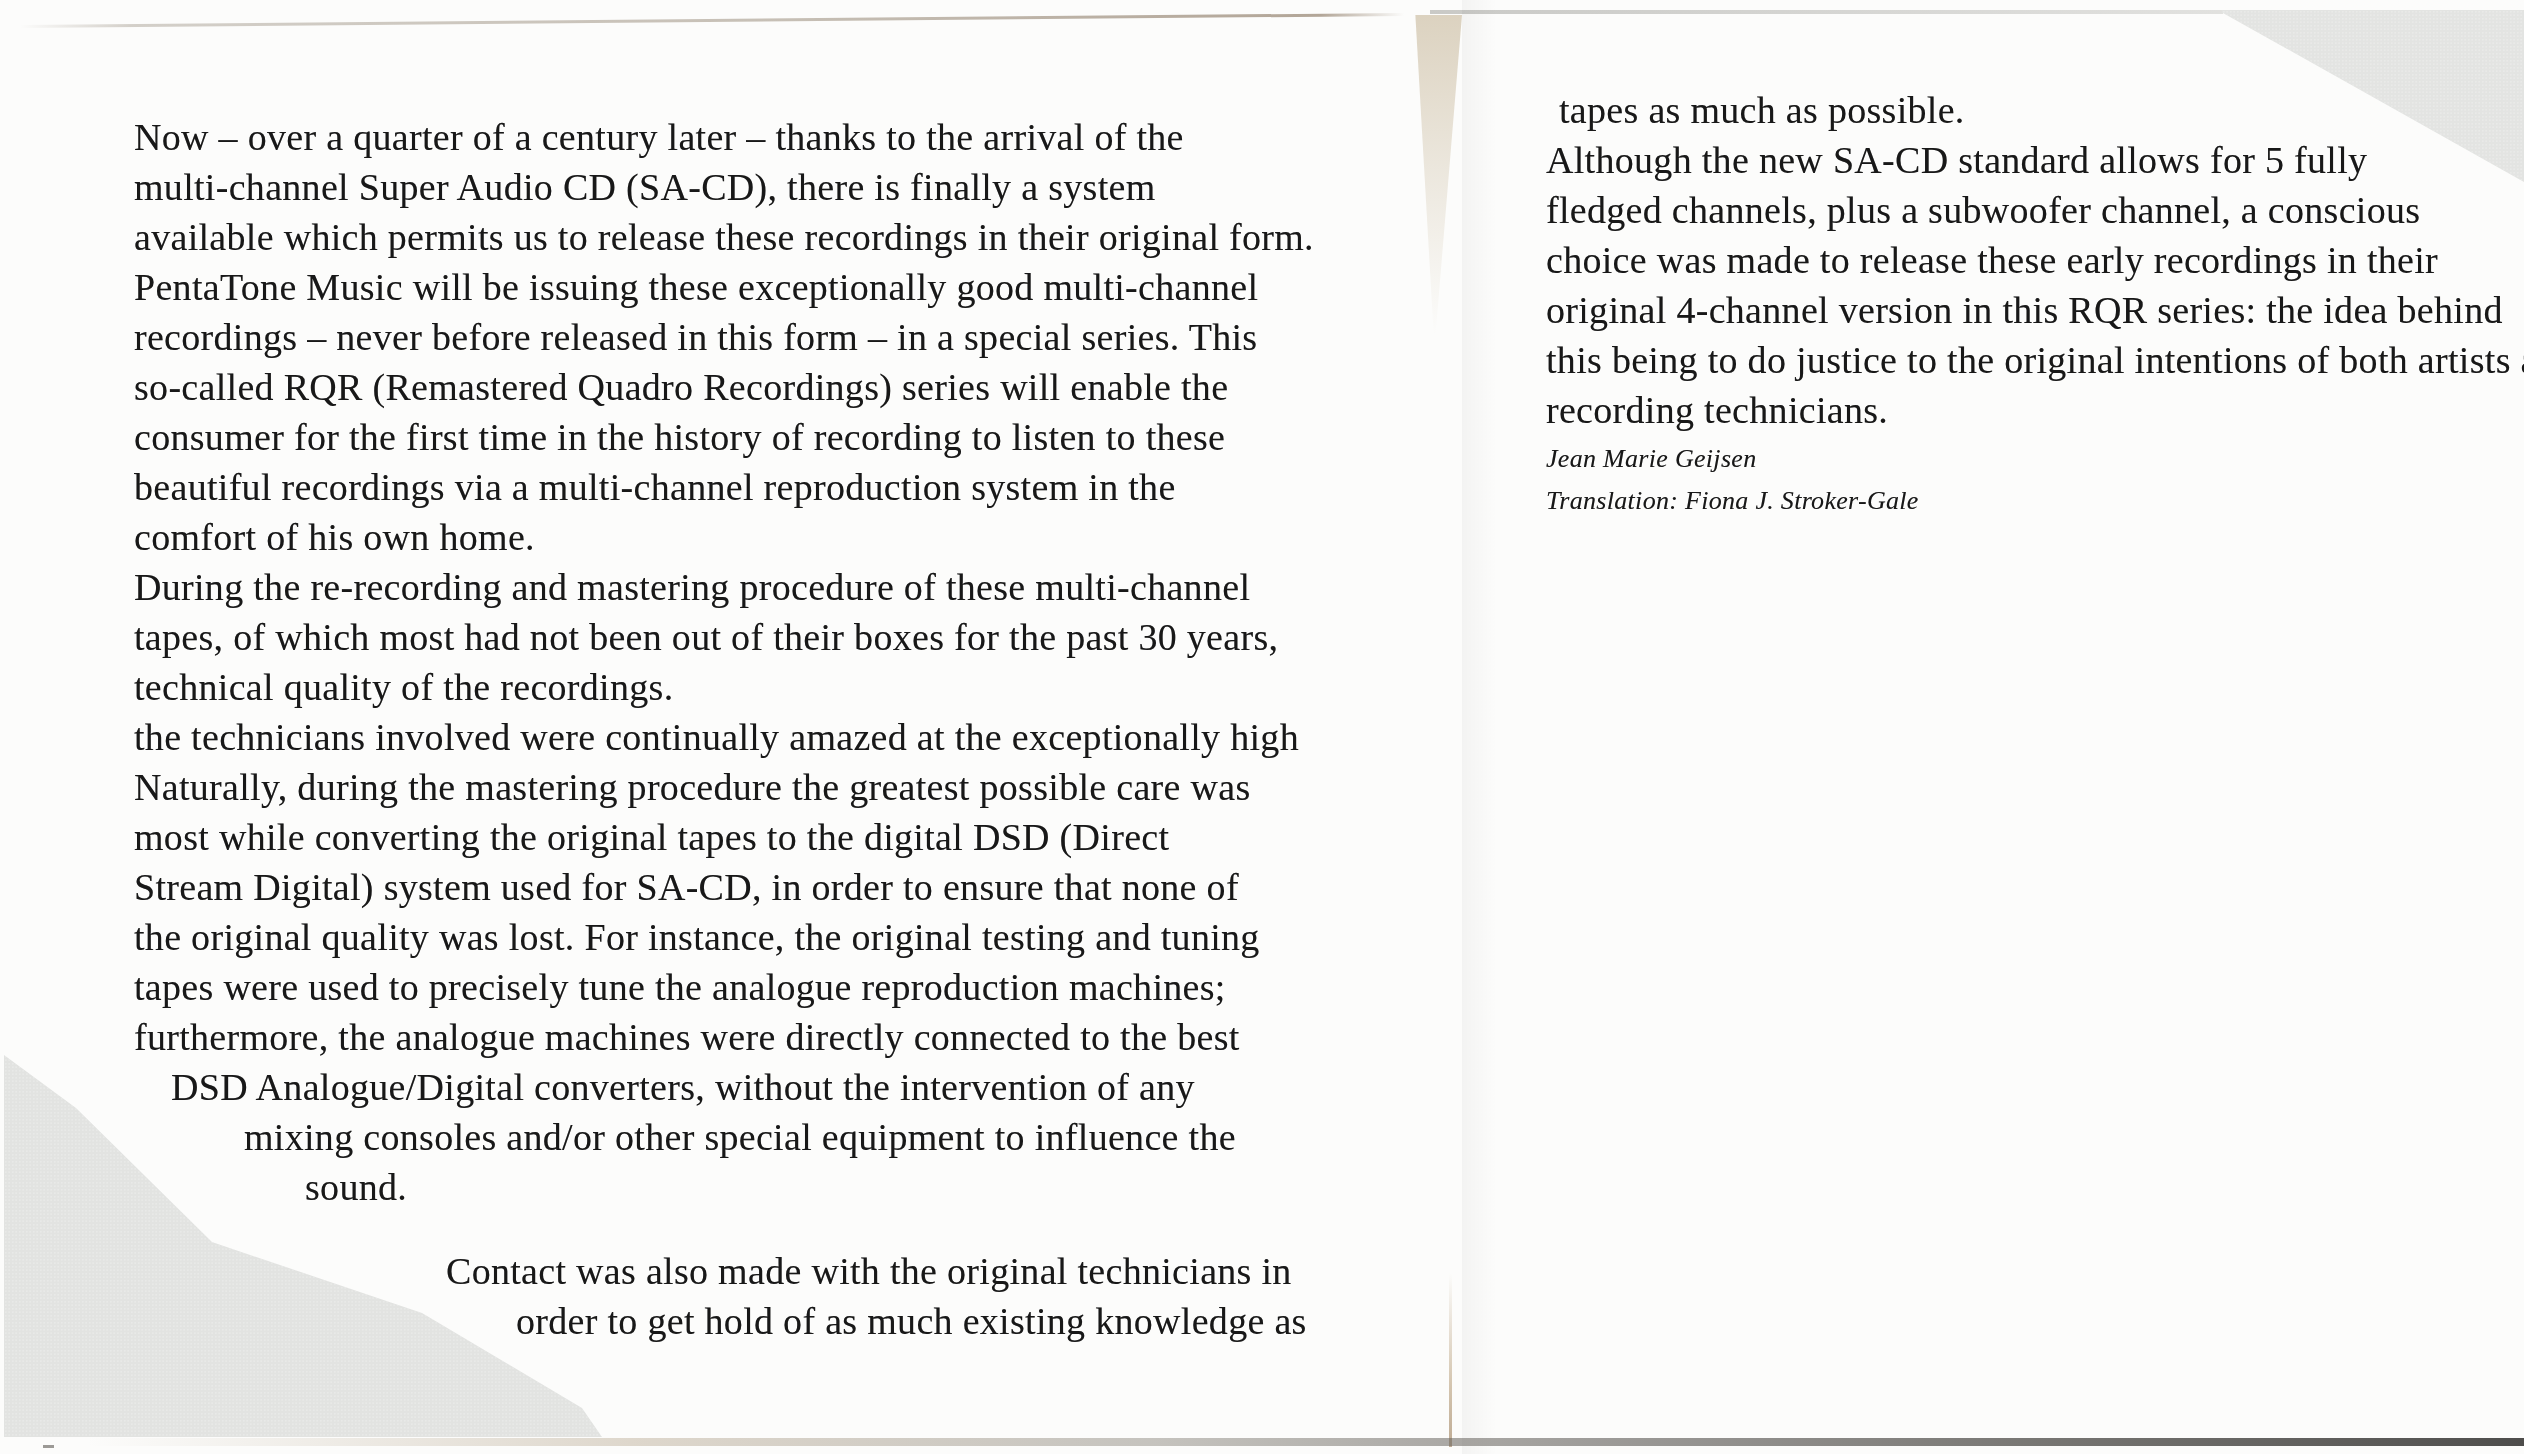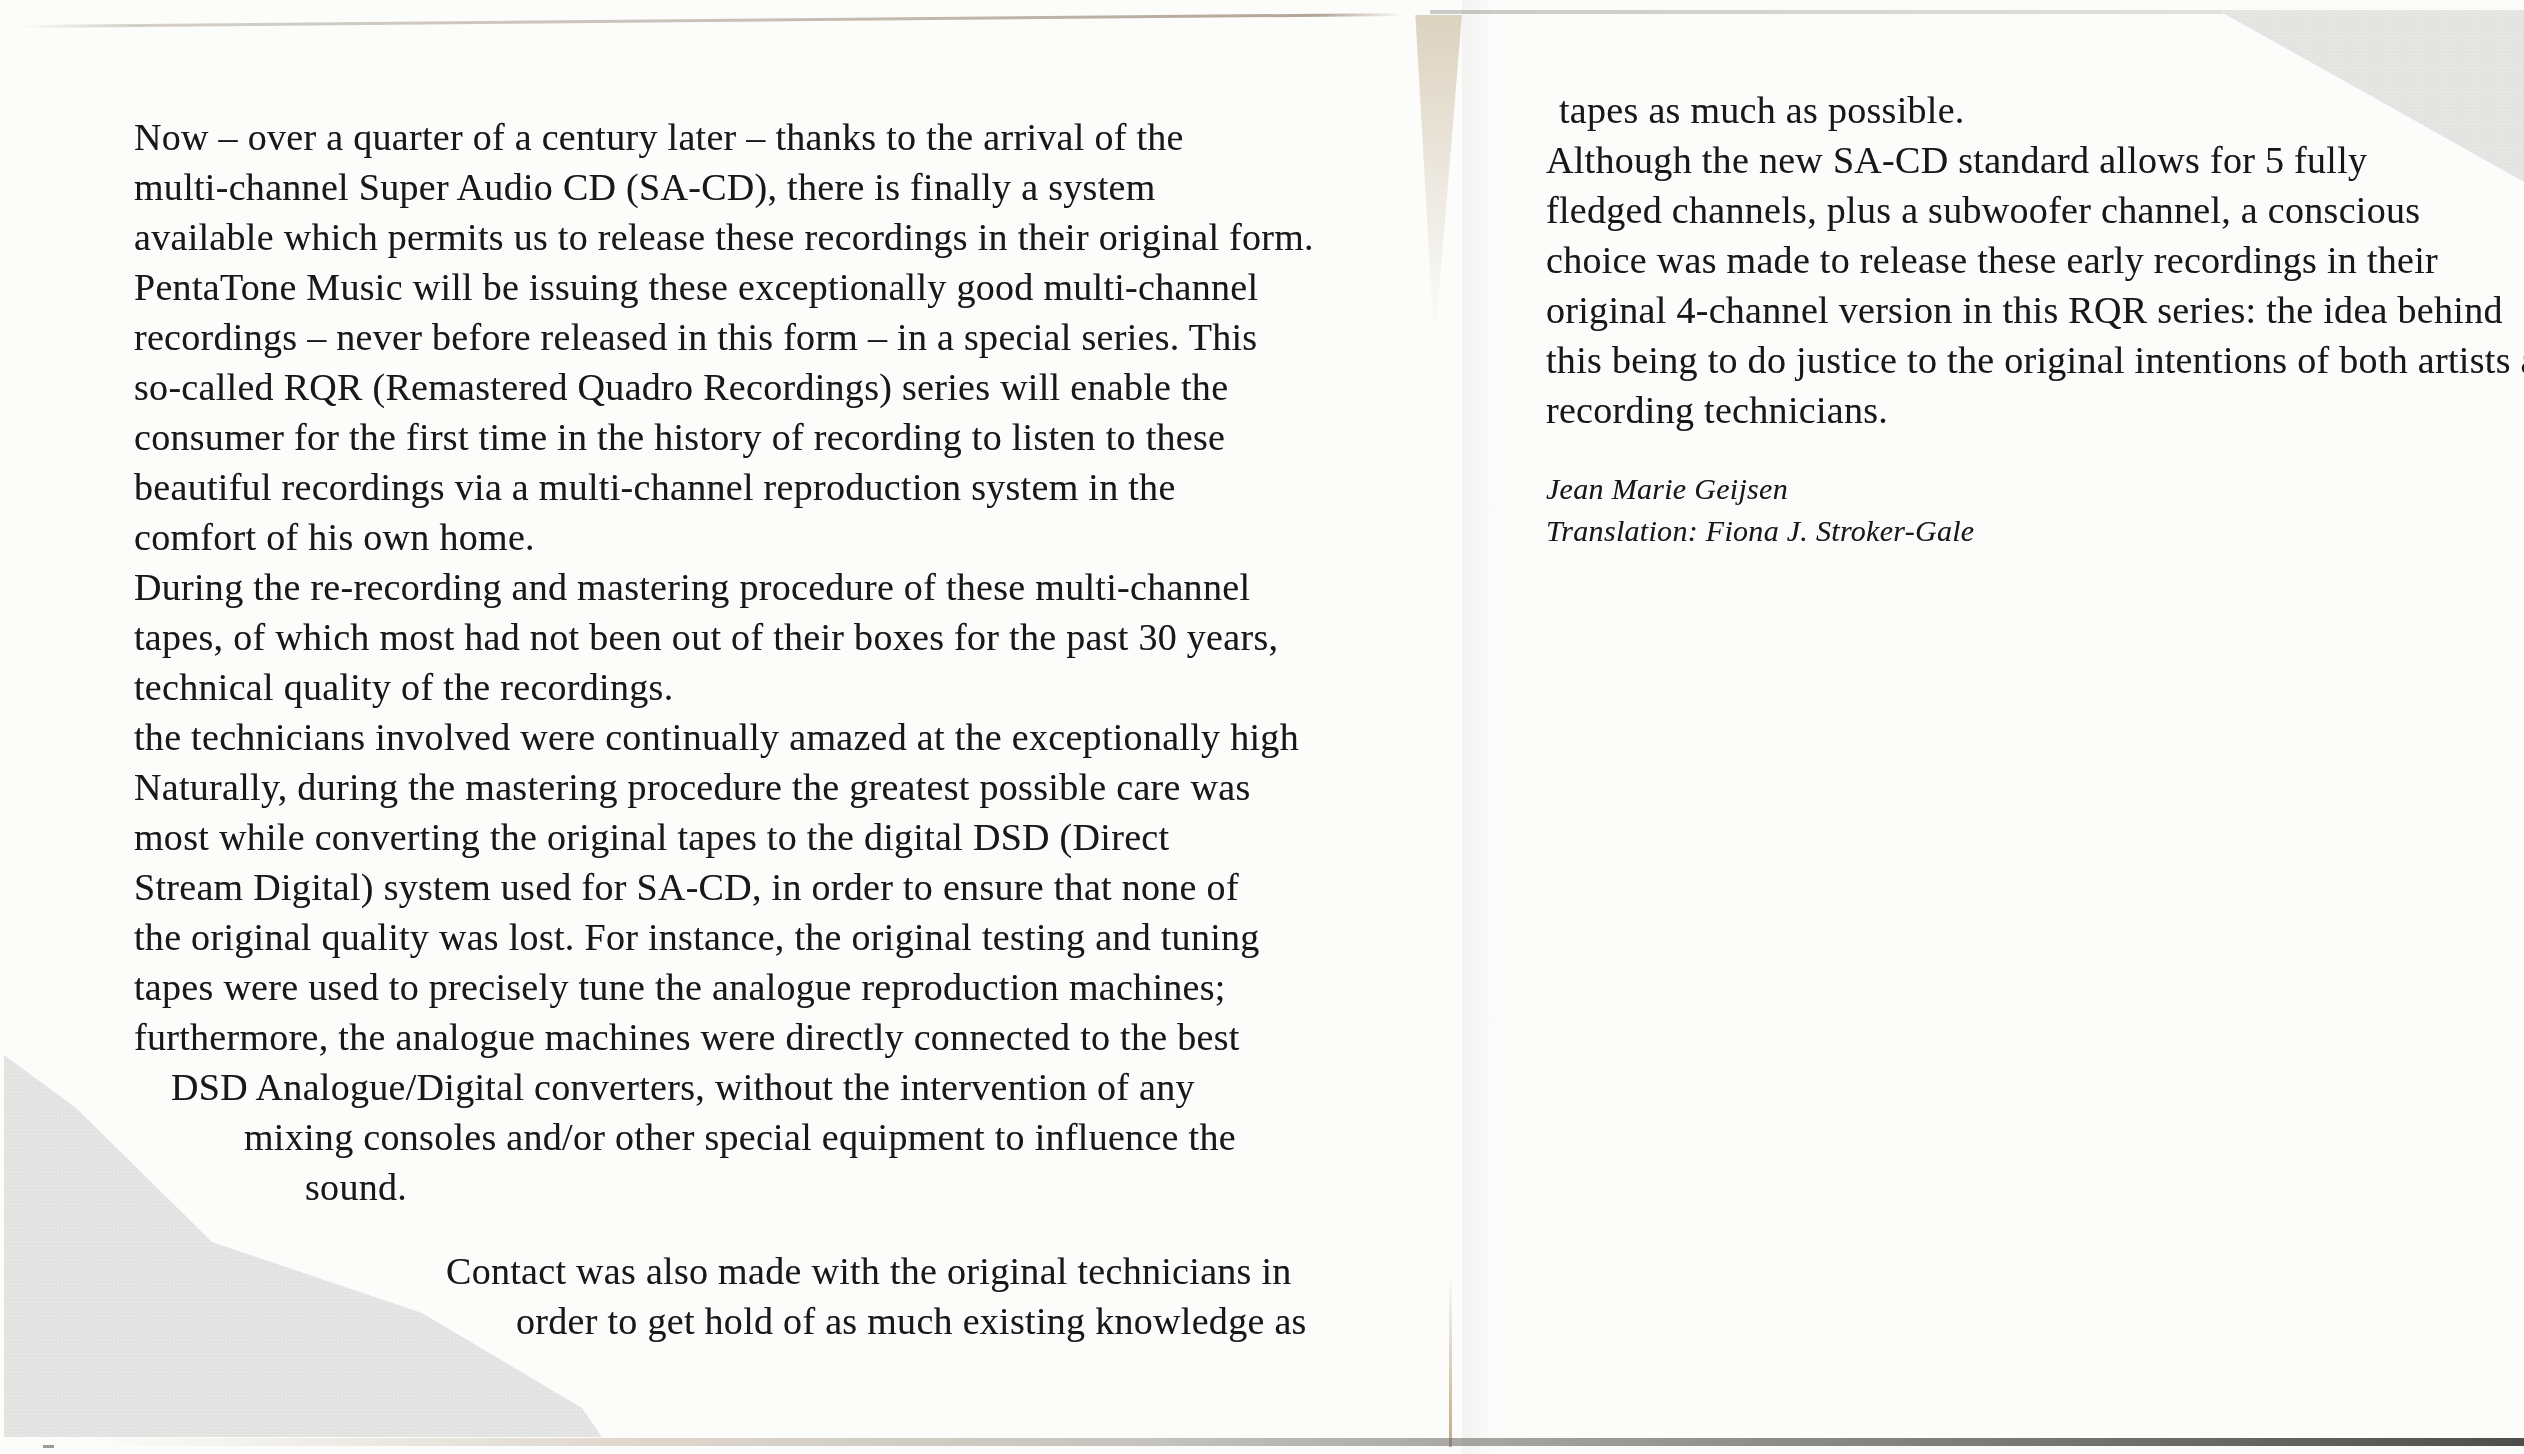--- a/index.html
+++ b/index.html
@@ -78,23 +78,23 @@
   .textblock{
     position:absolute;
     font-size:38px;line-height:50px;
     letter-spacing:0.3px;
     white-space:nowrap;
     text-shadow:0 0 0.6px rgba(40,40,40,.38);
   }
   .left-text{left:107px;top:112px;margin-left:27px;}
   .right-text{left:1546px;top:85px;}
   .credits{
-    left:1546px;top:468px;
+    left:1546px;top:438px;
     font-style:italic;
-    font-size:30px;line-height:42px;
+    font-size:26px;line-height:42px;
   }
   .ind1{margin-left:37px;}
   .ind2{margin-left:110px;}
   .ind3{margin-left:171px;}
   .contact-block{margin-top:34px;}
   .c0{margin-left:312px;}
   .c1{margin-left:382px;}
   .sp{padding-left:13px;}
 </style>
 </head>

